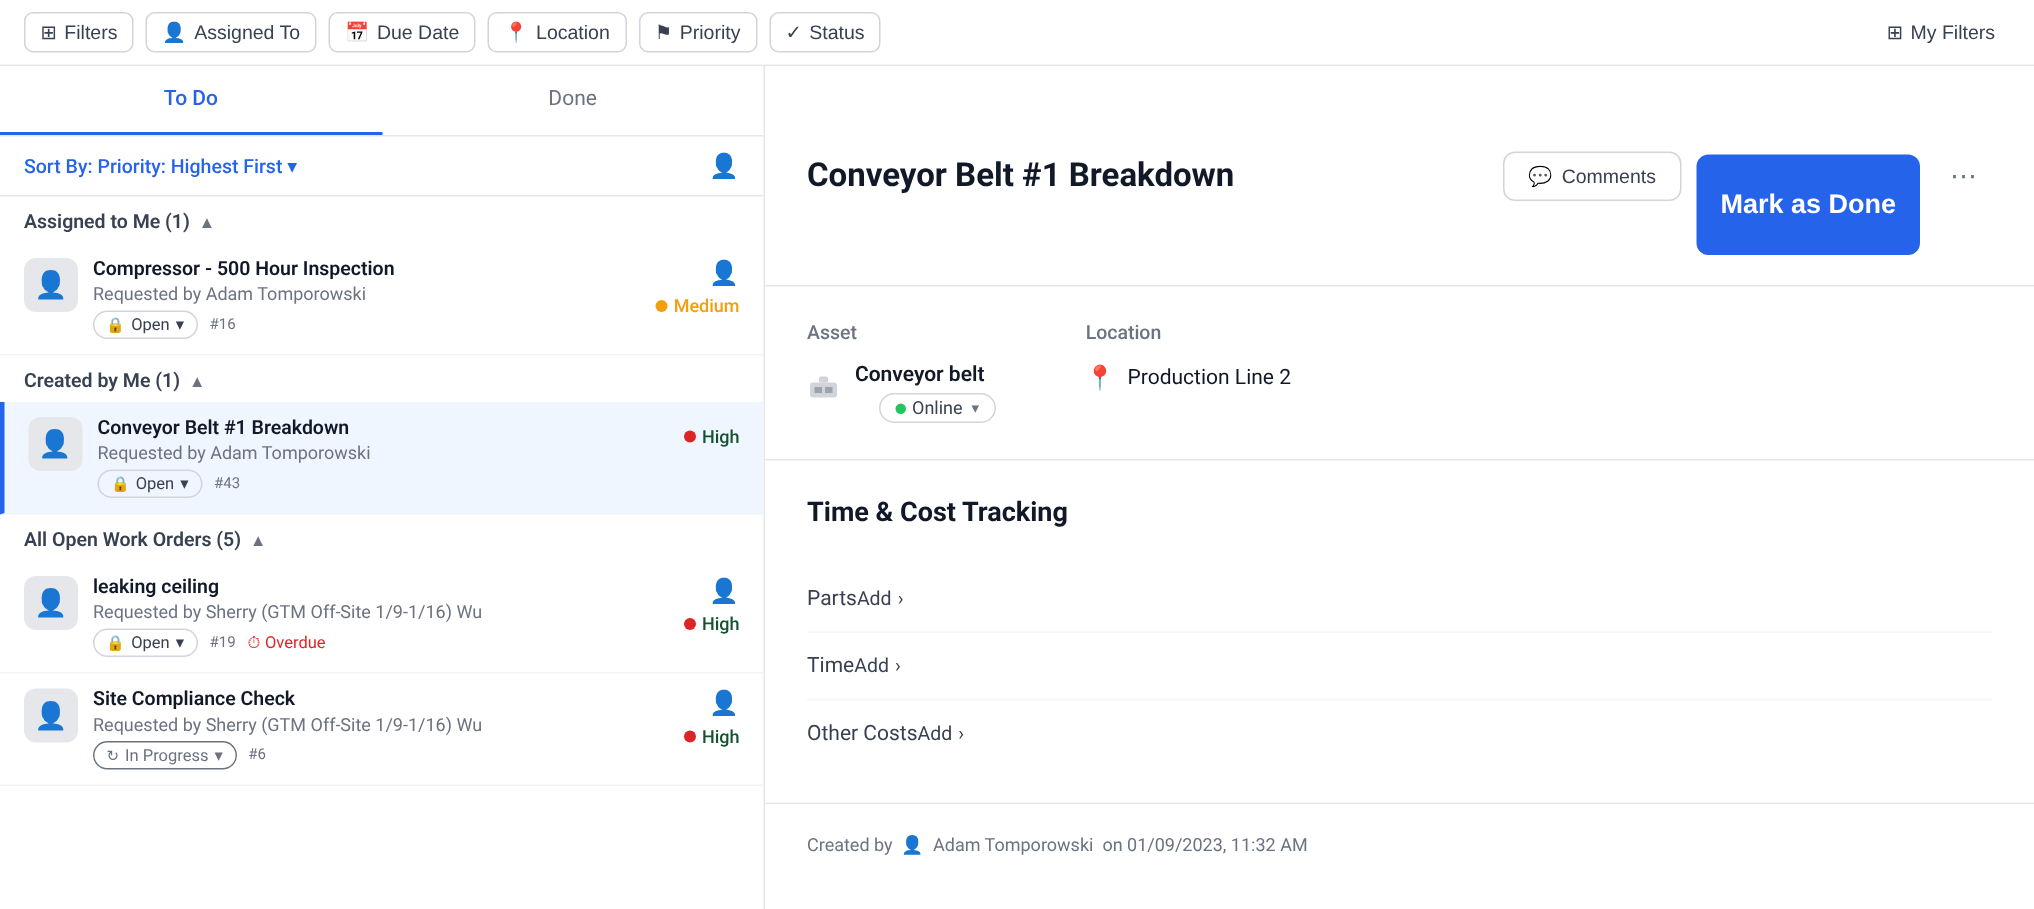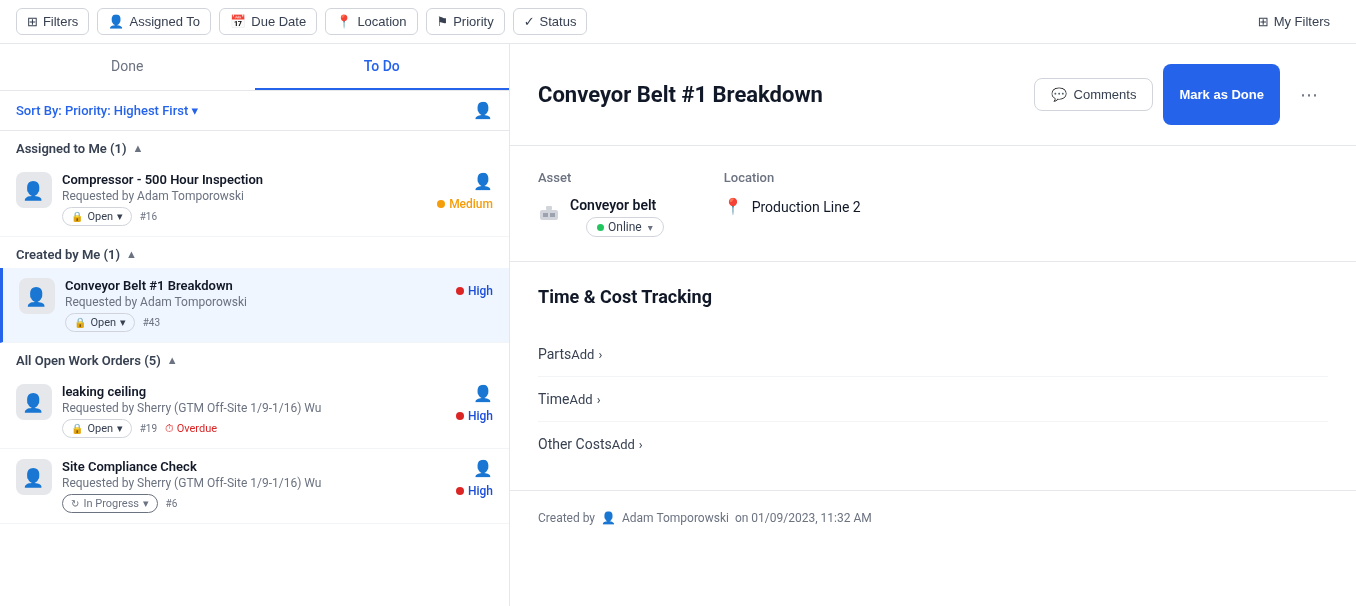--- a/index.html
+++ b/index.html
@@ -82,21 +82,21 @@
       font-size: 11px; color: #374151; cursor: pointer;
     }
     .wo-number { font-size: 10px; color: #6b7280; }
     .wo-right { display: flex; flex-direction: column; align-items: flex-end; gap: 6px; flex-shrink: 0; }
     .wo-assignee-icon { color: #9ca3af; font-size: 16px; }
     .priority-badge {
       display: flex; align-items: center; gap: 4px;
       font-size: 12px; font-weight: 500;
     }
     .priority-dot { width: 8px; height: 8px; border-radius: 50%; }
-    .priority-high { color: #1d4ed8; }
+    .priority-high { color: #14532d; }
     .priority-high .priority-dot { background: #dc2626; }
     .priority-medium { color: #f59e0b; }
     .priority-medium .priority-dot { background: #f59e0b; }
     .overdue-badge {
       display: flex; align-items: center; gap: 3px;
       font-size: 11px; color: #dc2626;
     }
 
     
     .right-panel {
@@ -108,21 +108,21 @@
     }
     .detail-title { font-size: 22px; font-weight: 700; color: #111827; }
     .detail-actions { display: flex; align-items: center; gap: 10px; }
     .comments-btn {
       display: flex; align-items: center; gap: 6px; padding: 8px 16px;
       border: 1px solid #d1d5db; border-radius: 8px; background: #fff;
       cursor: pointer; font-size: 13px; color: #374151;
     }
     .mark-done-btn {
       padding: 23px 16px; border: none; border-radius: 8px;
-      background: #2563eb; color: #fff; cursor: pointer; font-size: 13px; font-weight: 600;
+      background: #2563eb; color: #fff; cursor: pointer; font-size: 18px; font-weight: 600; margin-top: 39px;
     }
     .more-btn {
       padding: 6px 10px; border: none; background: transparent;
       cursor: pointer; font-size: 18px; color: #6b7280;
     }
 
     
     .asset-location-section {
       display: flex; padding: 24px 28px; border-bottom: 1px solid #e5e7eb; gap: 60px;
     }
@@ -197,25 +197,25 @@
     <span>⊞</span>
     <span>My Filters</span>
   </button>
 </div>
 
 <div class="main-layout">
 
   <div class="left-panel">
 
     <div class="tabs">
+      <div class="tab active">
+        <span>To Do</span>
+      </div>
       <div class="tab">
         <span>Done</span>
-      </div>
-      <div class="tab active">
-        <span>To Do</span>
       </div>
     </div>
 
     <div class="sort-bar">
       <span class="sort-text">
         <span>Sort By:</span>
         <span style="color:#2563eb;font-weight:500;"> <span>Priority</span>:</span>
         <span style="color:#2563eb;"> <span>Highest First</span> ▾</span>
       </span>
       <span style="color:#9ca3af;font-size:16px;">👤</span>

